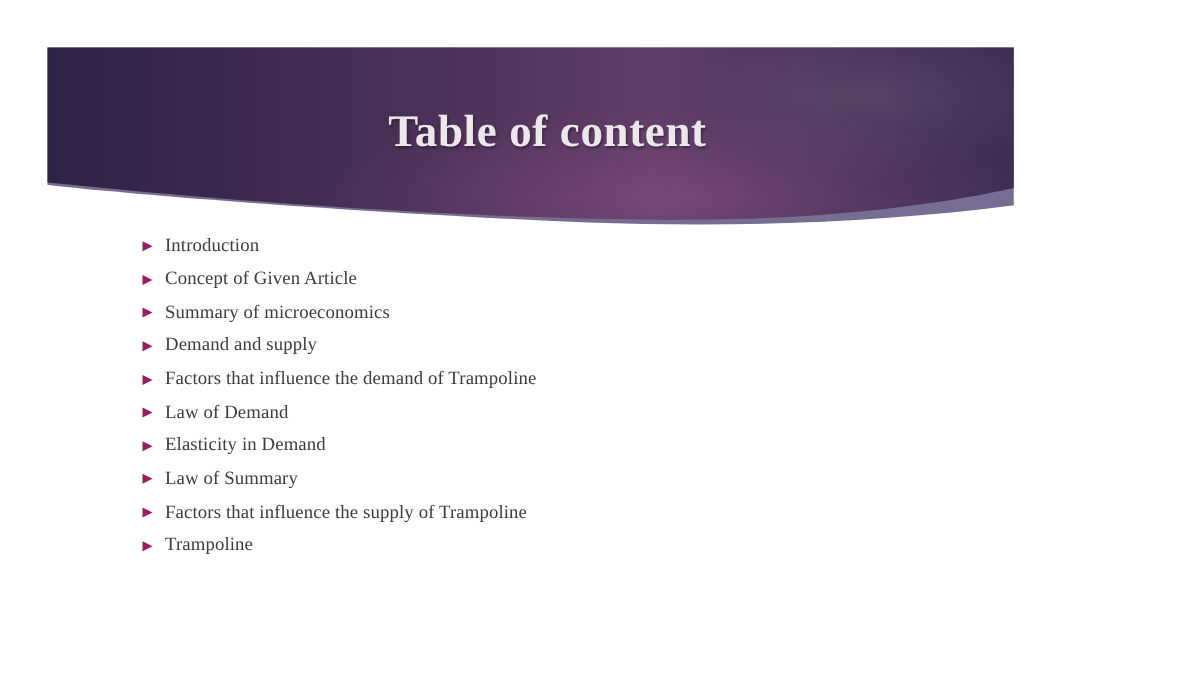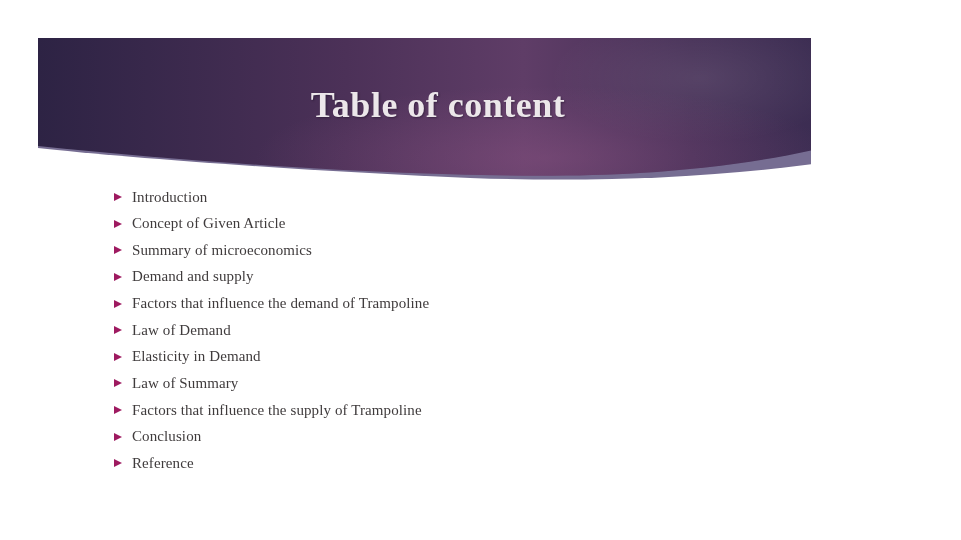--- a/index.html
+++ b/index.html
@@ -157,21 +157,17 @@
     <li class="toc-item">
       <span class="bullet-triangle"></span>
       <span class="toc-label">Law of Summary</span>
     </li>
     <li class="toc-item">
       <span class="bullet-triangle"></span>
       <span class="toc-label">Factors that influence the supply of Trampoline</span>
     </li>
     <li class="toc-item">
       <span class="bullet-triangle"></span>
-      <span class="toc-label">Conclusion</span>
-    </li>
-    <li class="toc-item">
-      <span class="bullet-triangle"></span>
-      <span class="toc-label">Reference</span>
+      <span class="toc-label">Trampoline</span>
     </li>
   </ul>
 
 </div>
 
 </body></html>

